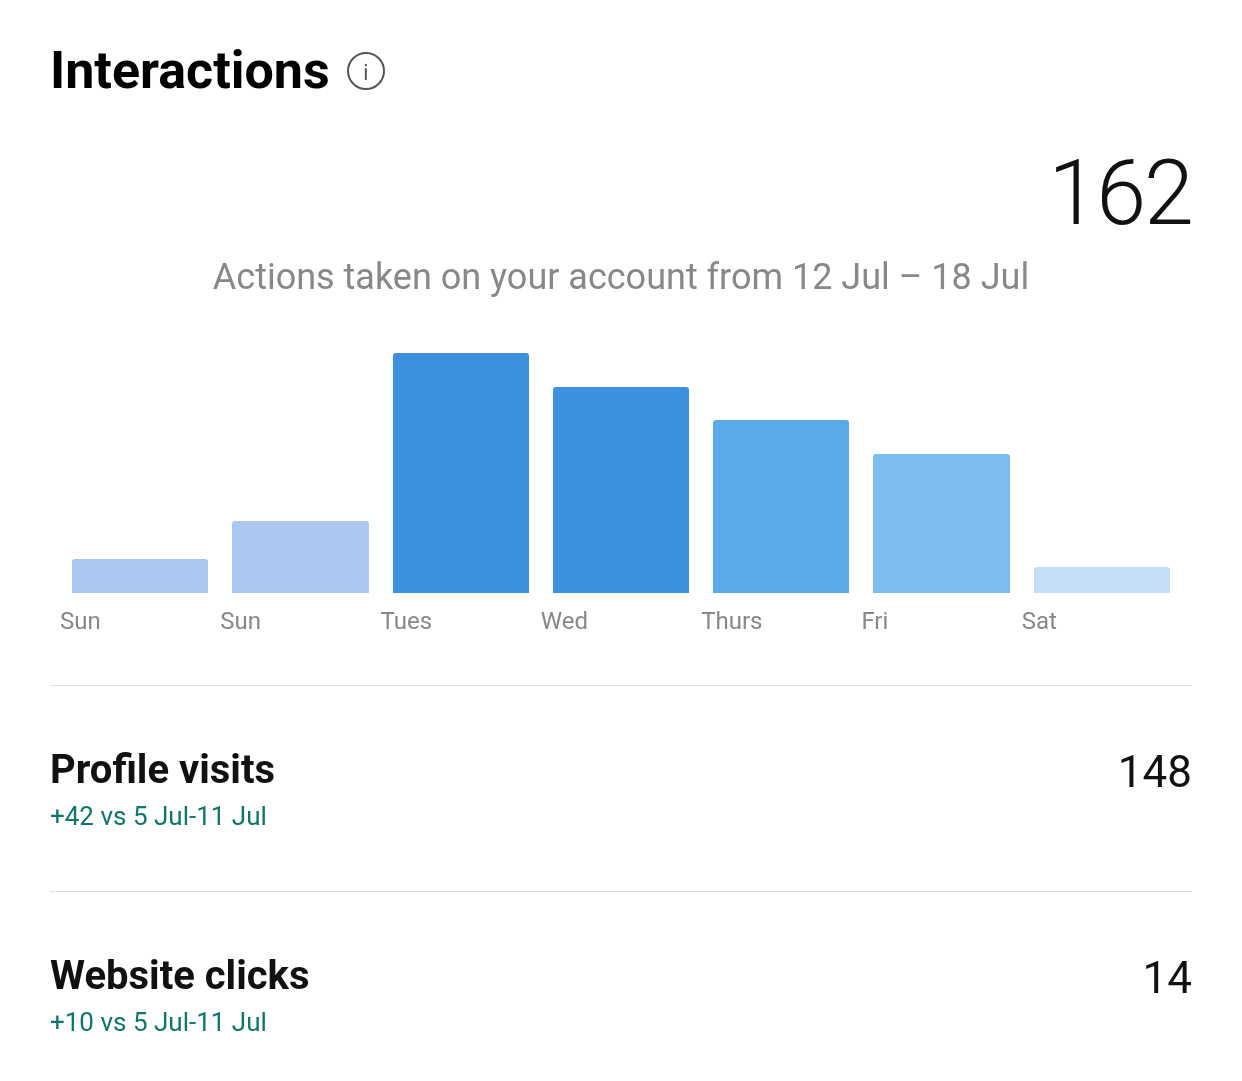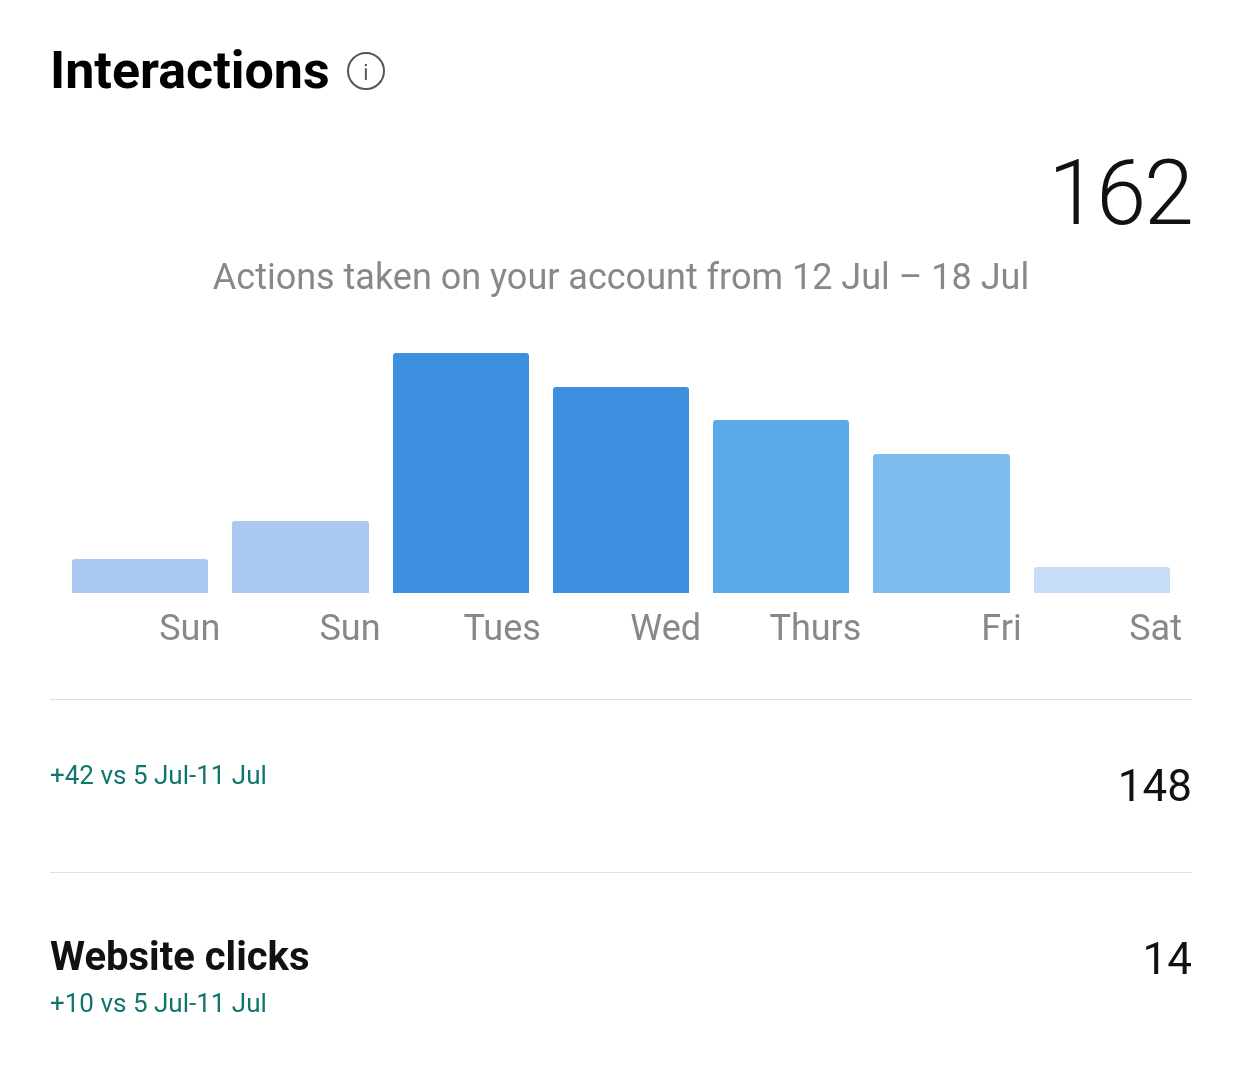--- a/index.html
+++ b/index.html
@@ -87,22 +87,22 @@
     }
 
     .labels-area {
       display: flex;
       padding: 0 10px;
       margin-top: 14px;
     }
 
     .day-label {
       flex: 1;
-      text-align: right;
-      font-size: 36px;
+      text-align: left;
+      font-size: 24px;
       color: #888;
     }
 
     .divider {
       height: 1px;
       background: #e0e0e0;
       margin: 40px 0;
     }
 
     .metric-row {
@@ -179,20 +179,21 @@
       <div class="day-label">Fri</div>
       <div class="day-label">Sat</div>
     </div>
 </div>
 
 <div class="divider"></div>
 
 <div id="metrics-container">
 <div class="metric-row">
       <div class="metric-left">
+        <div class="metric-label">Profile visits</div>
         <div class="metric-change">+42 vs 5 Jul-11 Jul</div>
       </div>
       <div class="metric-value">148</div>
     </div>
     <div class="divider"></div>
     <div class="metric-row">
       <div class="metric-left">
         <div class="metric-label">Website clicks</div>
         <div class="metric-change">+10 vs 5 Jul-11 Jul</div>
       </div>

